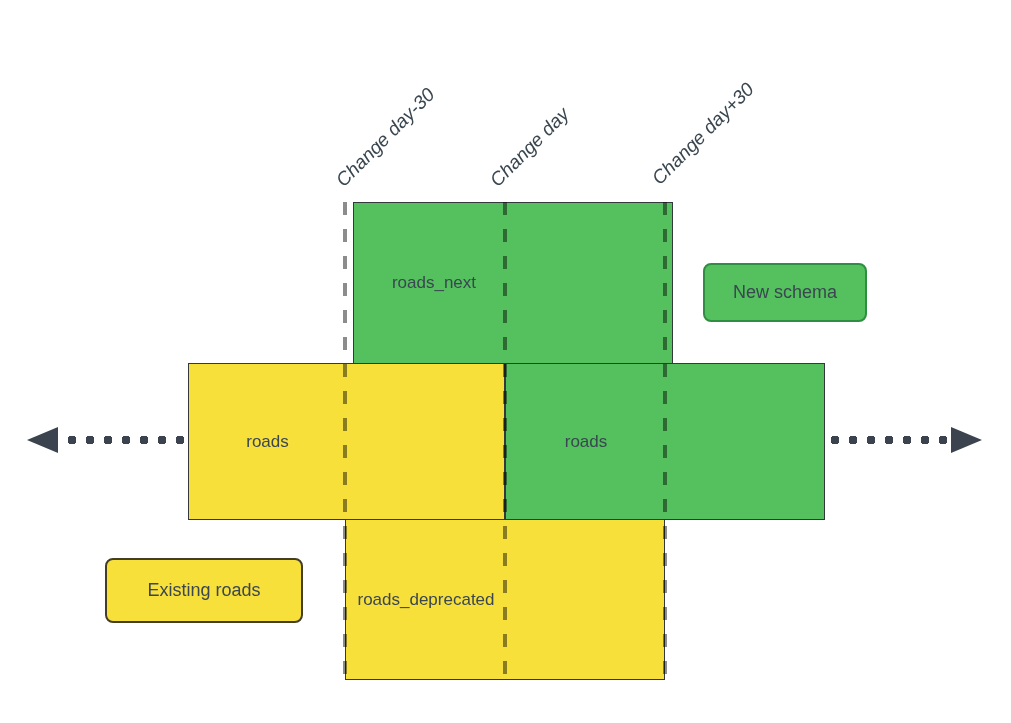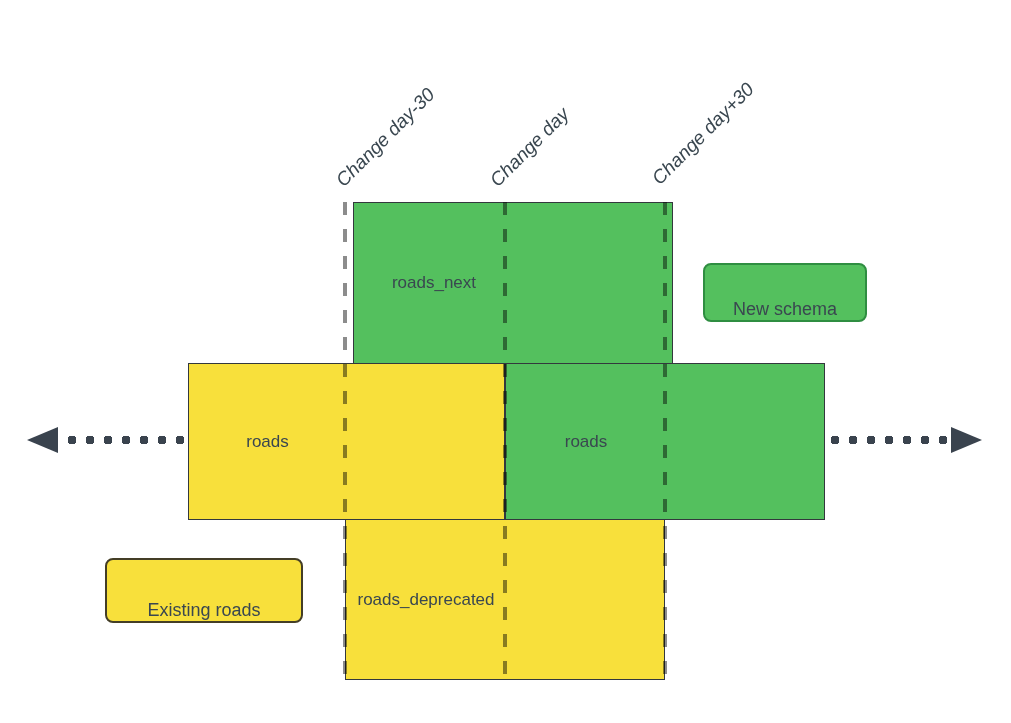--- a/index.html
+++ b/index.html
@@ -83,21 +83,21 @@
     border-top:13px solid transparent;
     border-bottom:13px solid transparent;
   }
   .arrowhead.left{left:27px;border-right:31px solid var(--arrow-color);}
   .arrowhead.right{left:951px;border-left:31px solid var(--arrow-color);}
   
   .legend{
     position:absolute;
     box-sizing:border-box;
     border-radius:8px;
-    display:flex;align-items:flex-end;justify-content:center;
+    display:flex;align-items:center;justify-content:center;
     font-size:18px;
     z-index:2;
   }
   .legend-new{
     left:703px;top:263px;width:164px;height:59px;
     background:var(--green-fill);
     border:2px solid var(--green-border);
   }
   .legend-existing{
     left:105px;top:558px;width:198px;height:65px;

